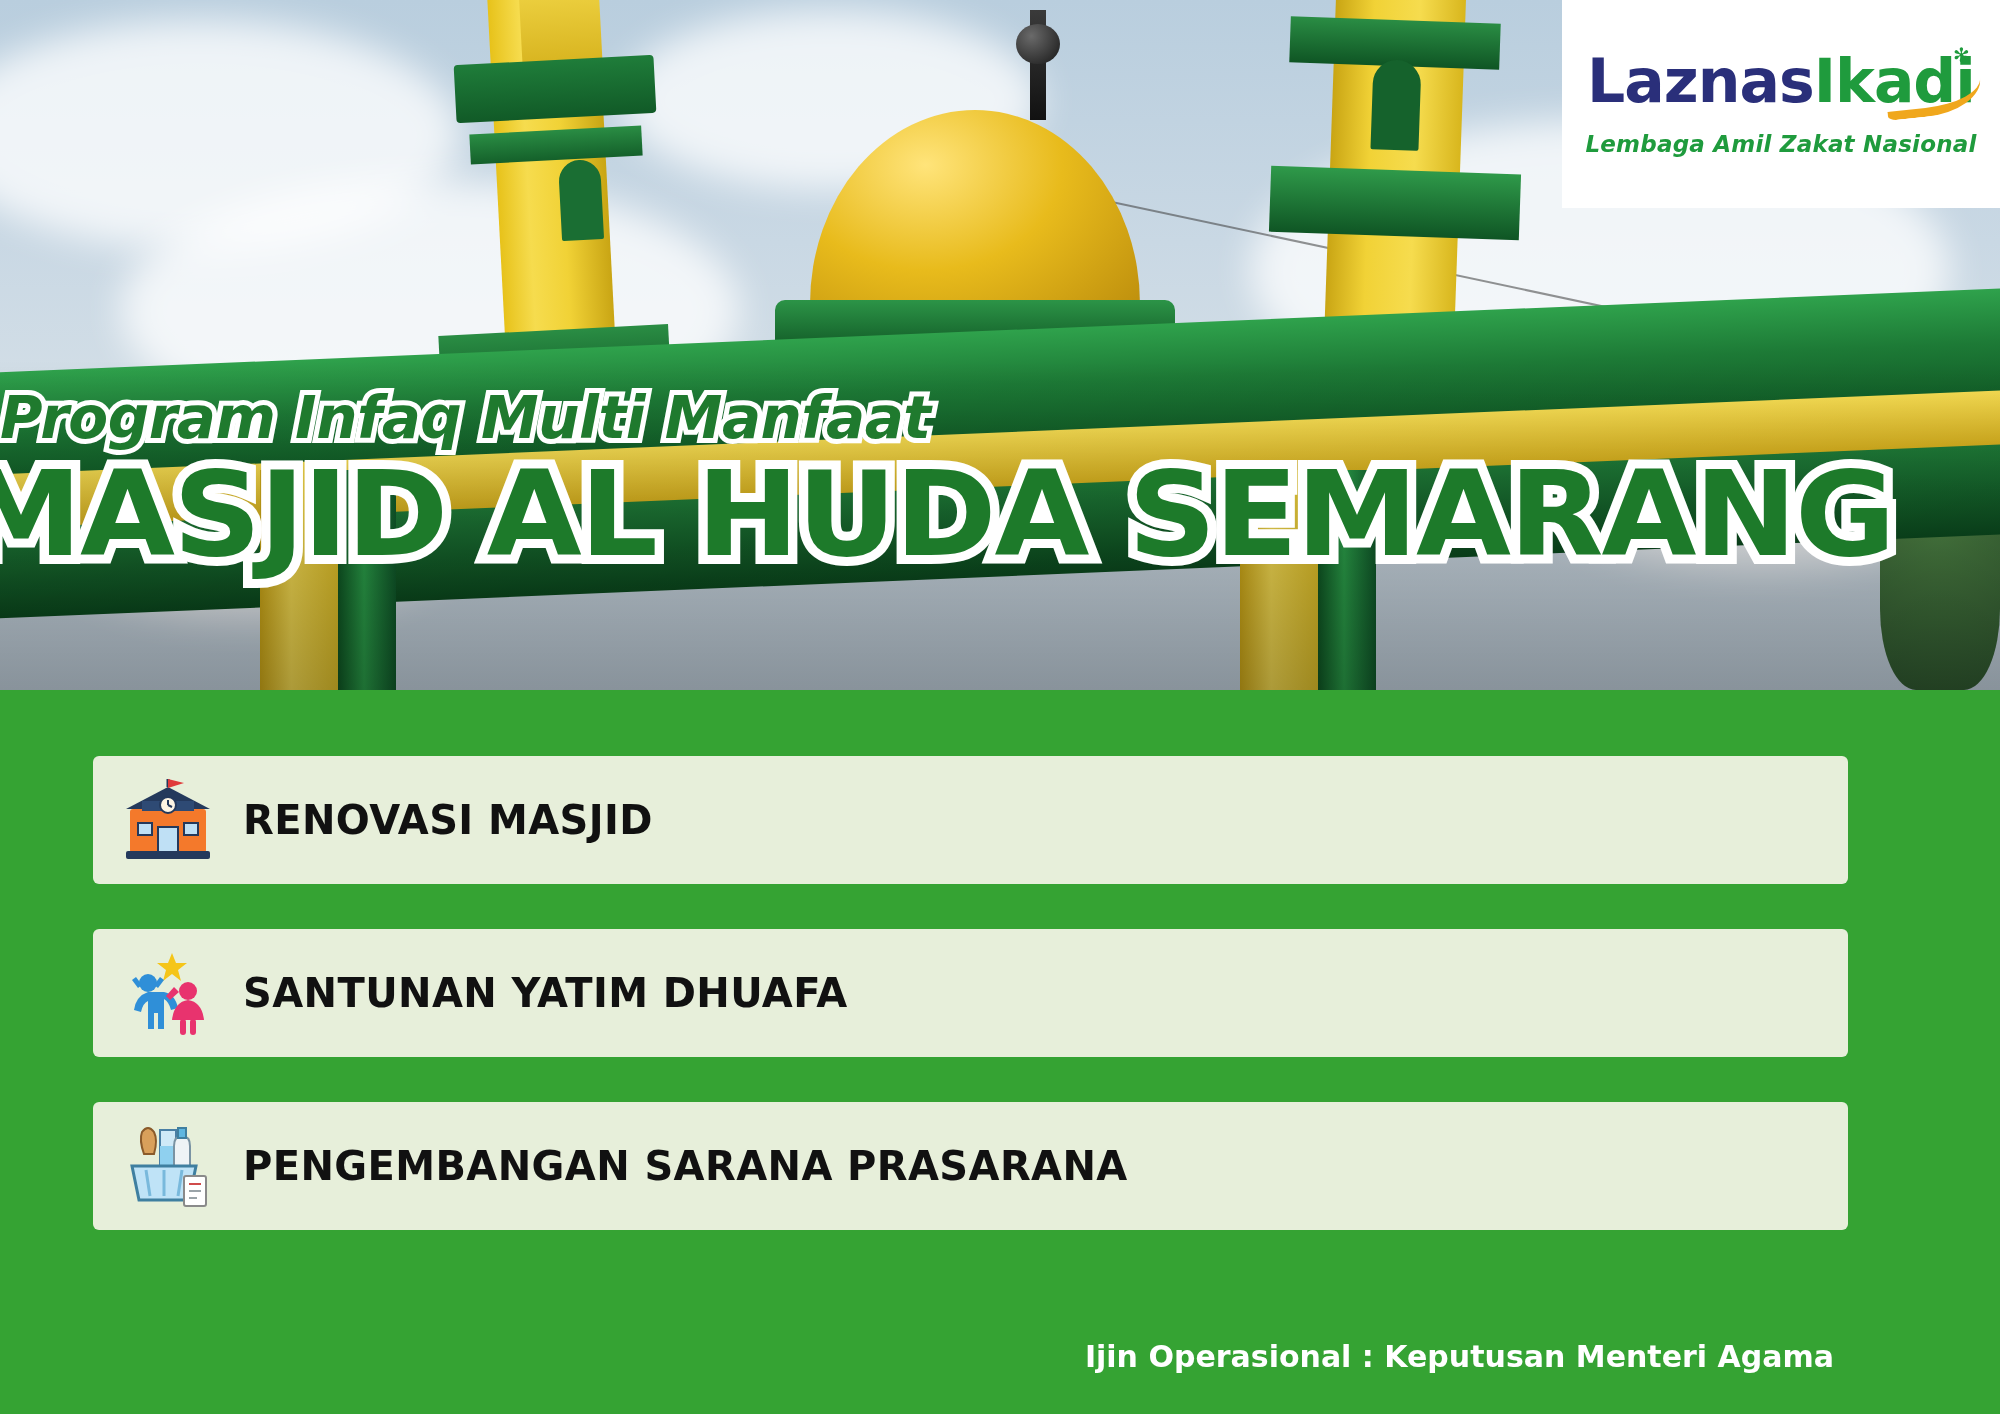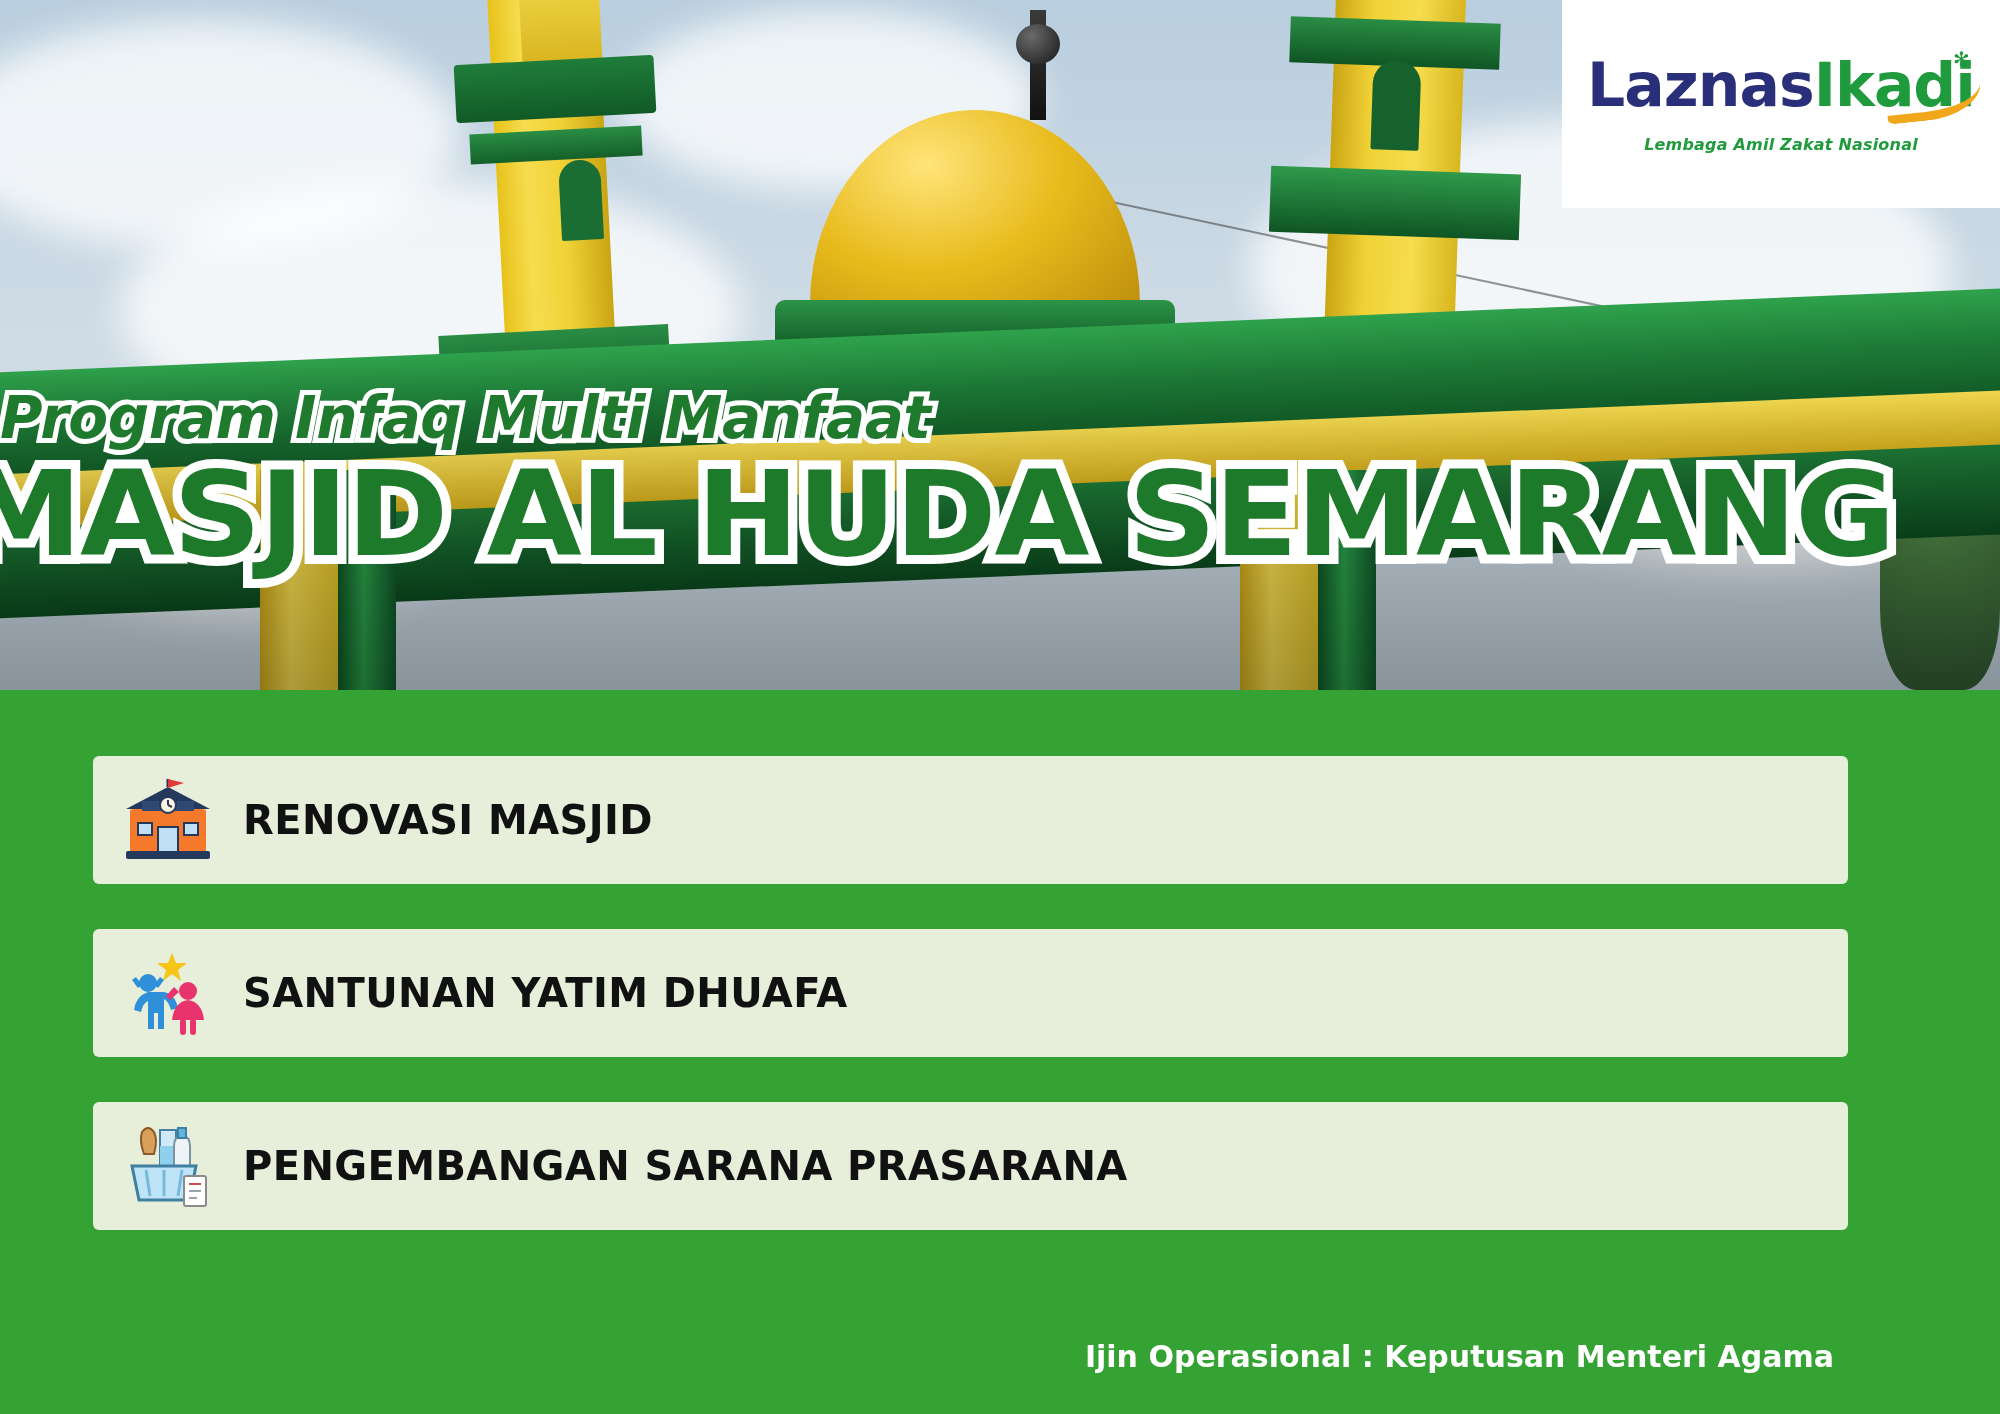--- a/index.html
+++ b/index.html
@@ -263,21 +263,21 @@
     right: 6px; top: -6px;
     width: 16px; height: 16px;
     color: #1f9b3d;
     font-size: 20px;
     line-height: 1;
   }
   .logo-sub {
     font-family: "DejaVu Sans", sans-serif;
     font-style: italic;
     font-weight: 700;
-    font-size: 16px;
+    font-size: 23px;
     color: #1f9b3d;
     margin-top: 20px;
     letter-spacing: .2px;
   }
 
   
   .body-green {
     position: absolute;
     left: 0; top: 690px;
     width: 1896px; height: 724px;

